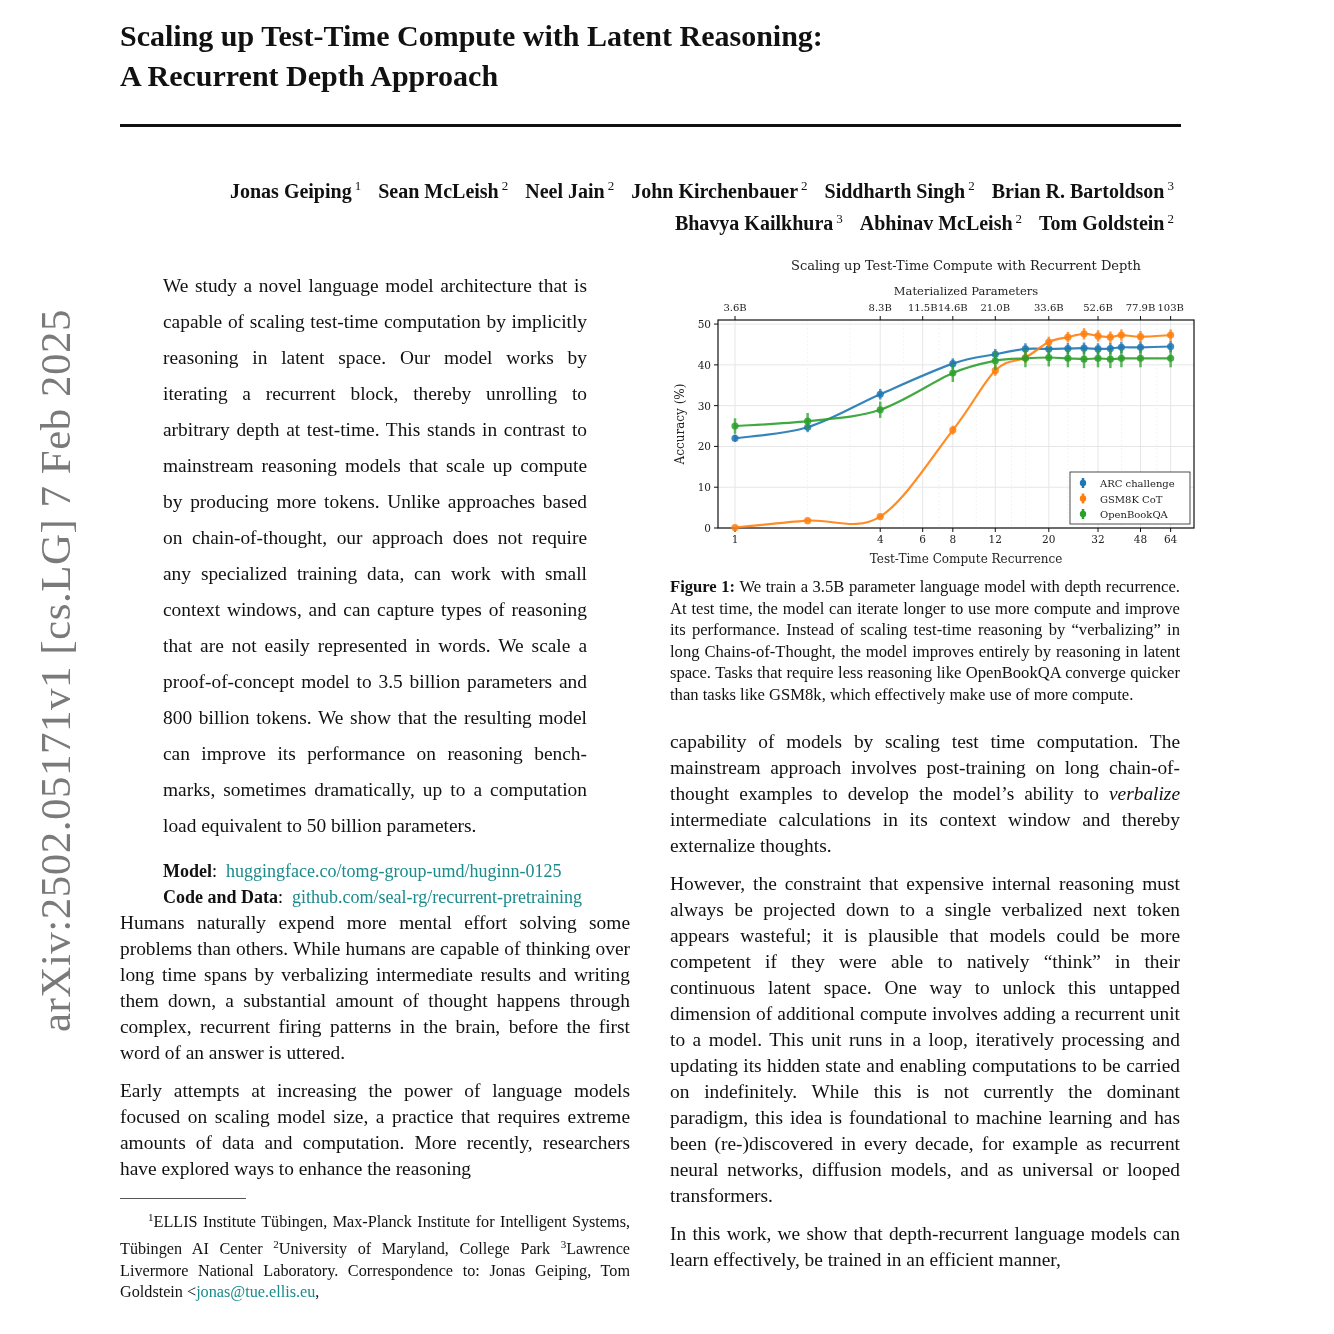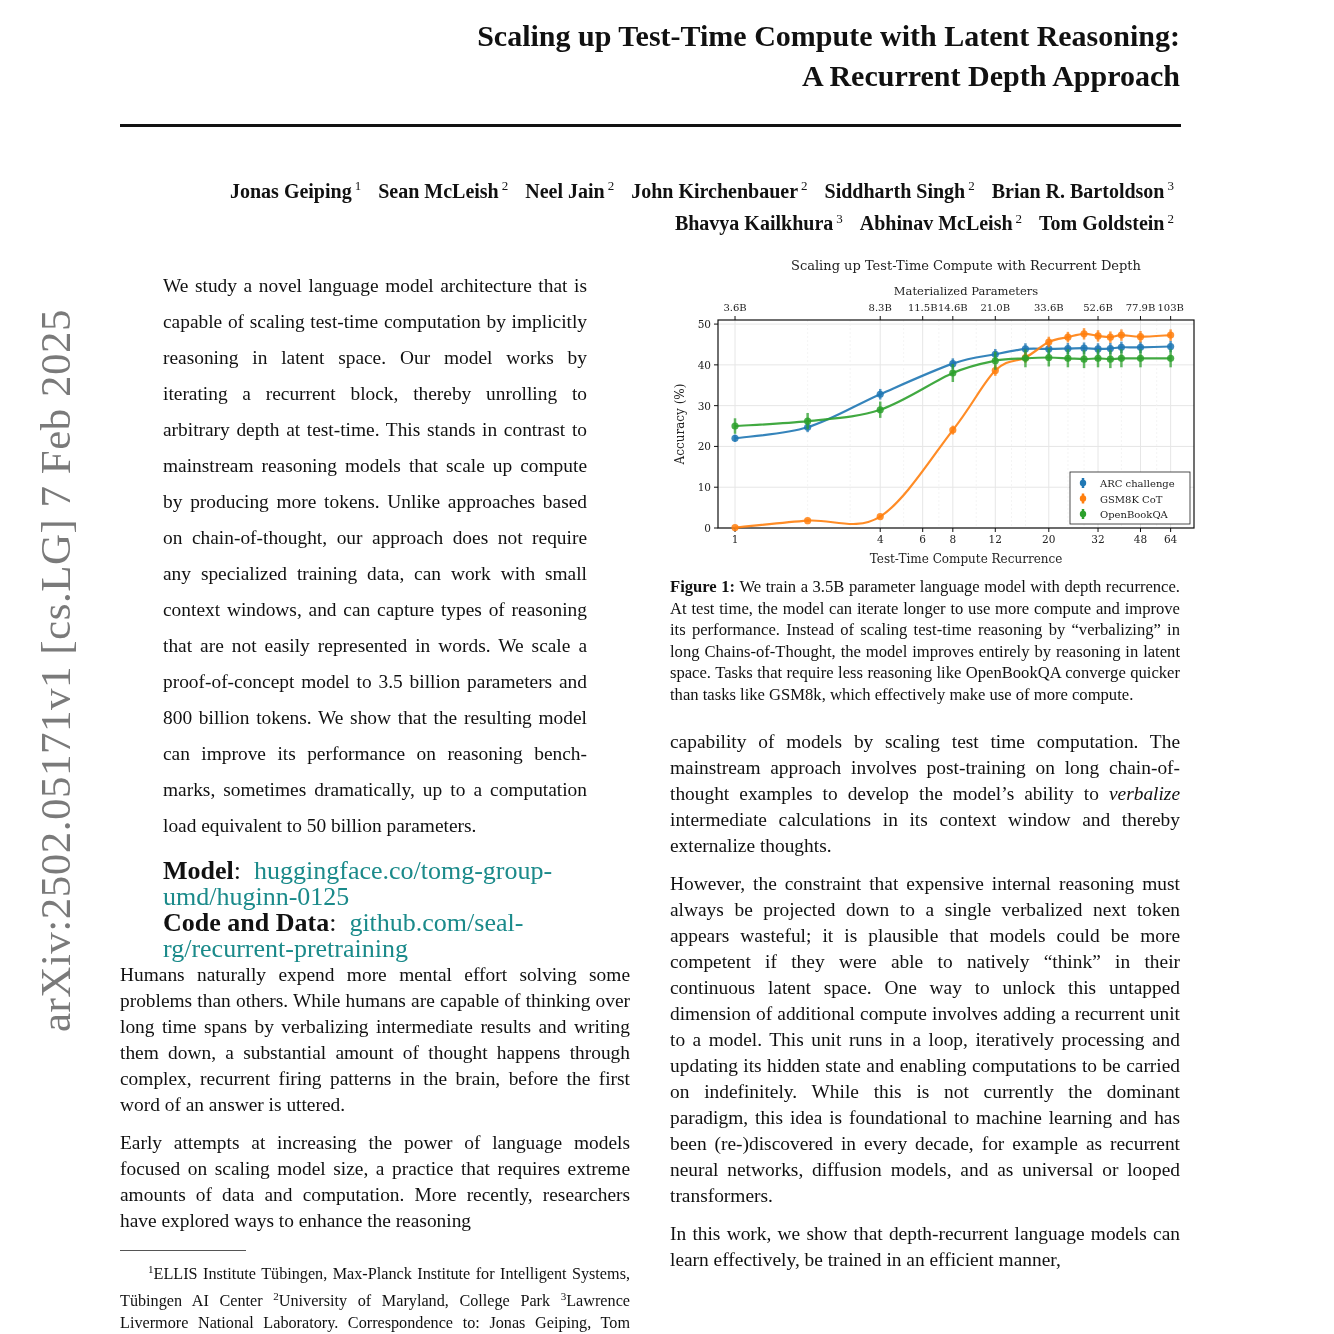--- a/index.html
+++ b/index.html
@@ -11,21 +11,21 @@
       position: absolute; left: 26px; top: 300px; width: 60px; height: 740px;
       display: flex; align-items: center; justify-content: center;
     }
     .arxiv-stamp span {
       display: block; transform: rotate(-90deg); white-space: nowrap;
       font-size: 43px; color: #7a7a7a; letter-spacing: 0.5px;
       font-family: "Liberation Serif", serif;
     }
     .title {
       position: absolute; left: 120px; width: 1060px; top: 16px;
-      text-align: right; font-weight: bold; font-size: 30px; line-height: 40px;
+      text-align: left; font-weight: bold; font-size: 30px; line-height: 40px;
     }
     .title-rule {
       position: absolute; left: 120px; width: 1061px; top: 124px; height: 3px; background: #111;
     }
     .authors {
       position: absolute; left: 120px; width: 1060px; top: 172px;
       text-align: right; font-weight: bold; font-size: 20px; line-height: 27px;
     }
     .authors .author { margin: 0 6px; white-space: nowrap; }
     .authors sup { font-weight: normal; font-size: 13px; margin-left: 3px; }
@@ -34,21 +34,21 @@
     .col-right { position: absolute; left: 670px; top: 252px; width: 510px; }
 
     .abstract-heading {
       text-align: center; font-weight: bold; font-size: 23px; margin: 2px 0 14px 0;
       padding-left: 0; width: 510px;
     }
     .abstract-body {
       margin: 0 0 0 43px; width: 424px; text-align: justify; font-size: 19.4px; line-height: 36px;
       hyphens: manual;
     }
-    .links { margin: 14px 0 0 43px; width: 424px; font-size: 26px; line-height: 26px; }
+    .links { margin: 14px 0 0 43px; width: 424px; font-size: 18px; line-height: 26px; }
     .links b { font-weight: bold; }
     .link { color: #1a8a8a; }
 
     .section-heading {
       font-weight: bold; font-size: 24px; margin: 30px 0 14px 0; line-height: 30px;
     }
     .para {
       text-align: justify; font-size: 19.4px; line-height: 26px; margin: 0 0 12px 0;
     }
     .footnote-rule { width: 126px; height: 1px; background: #555; margin: 16px 0 8px 0; }

